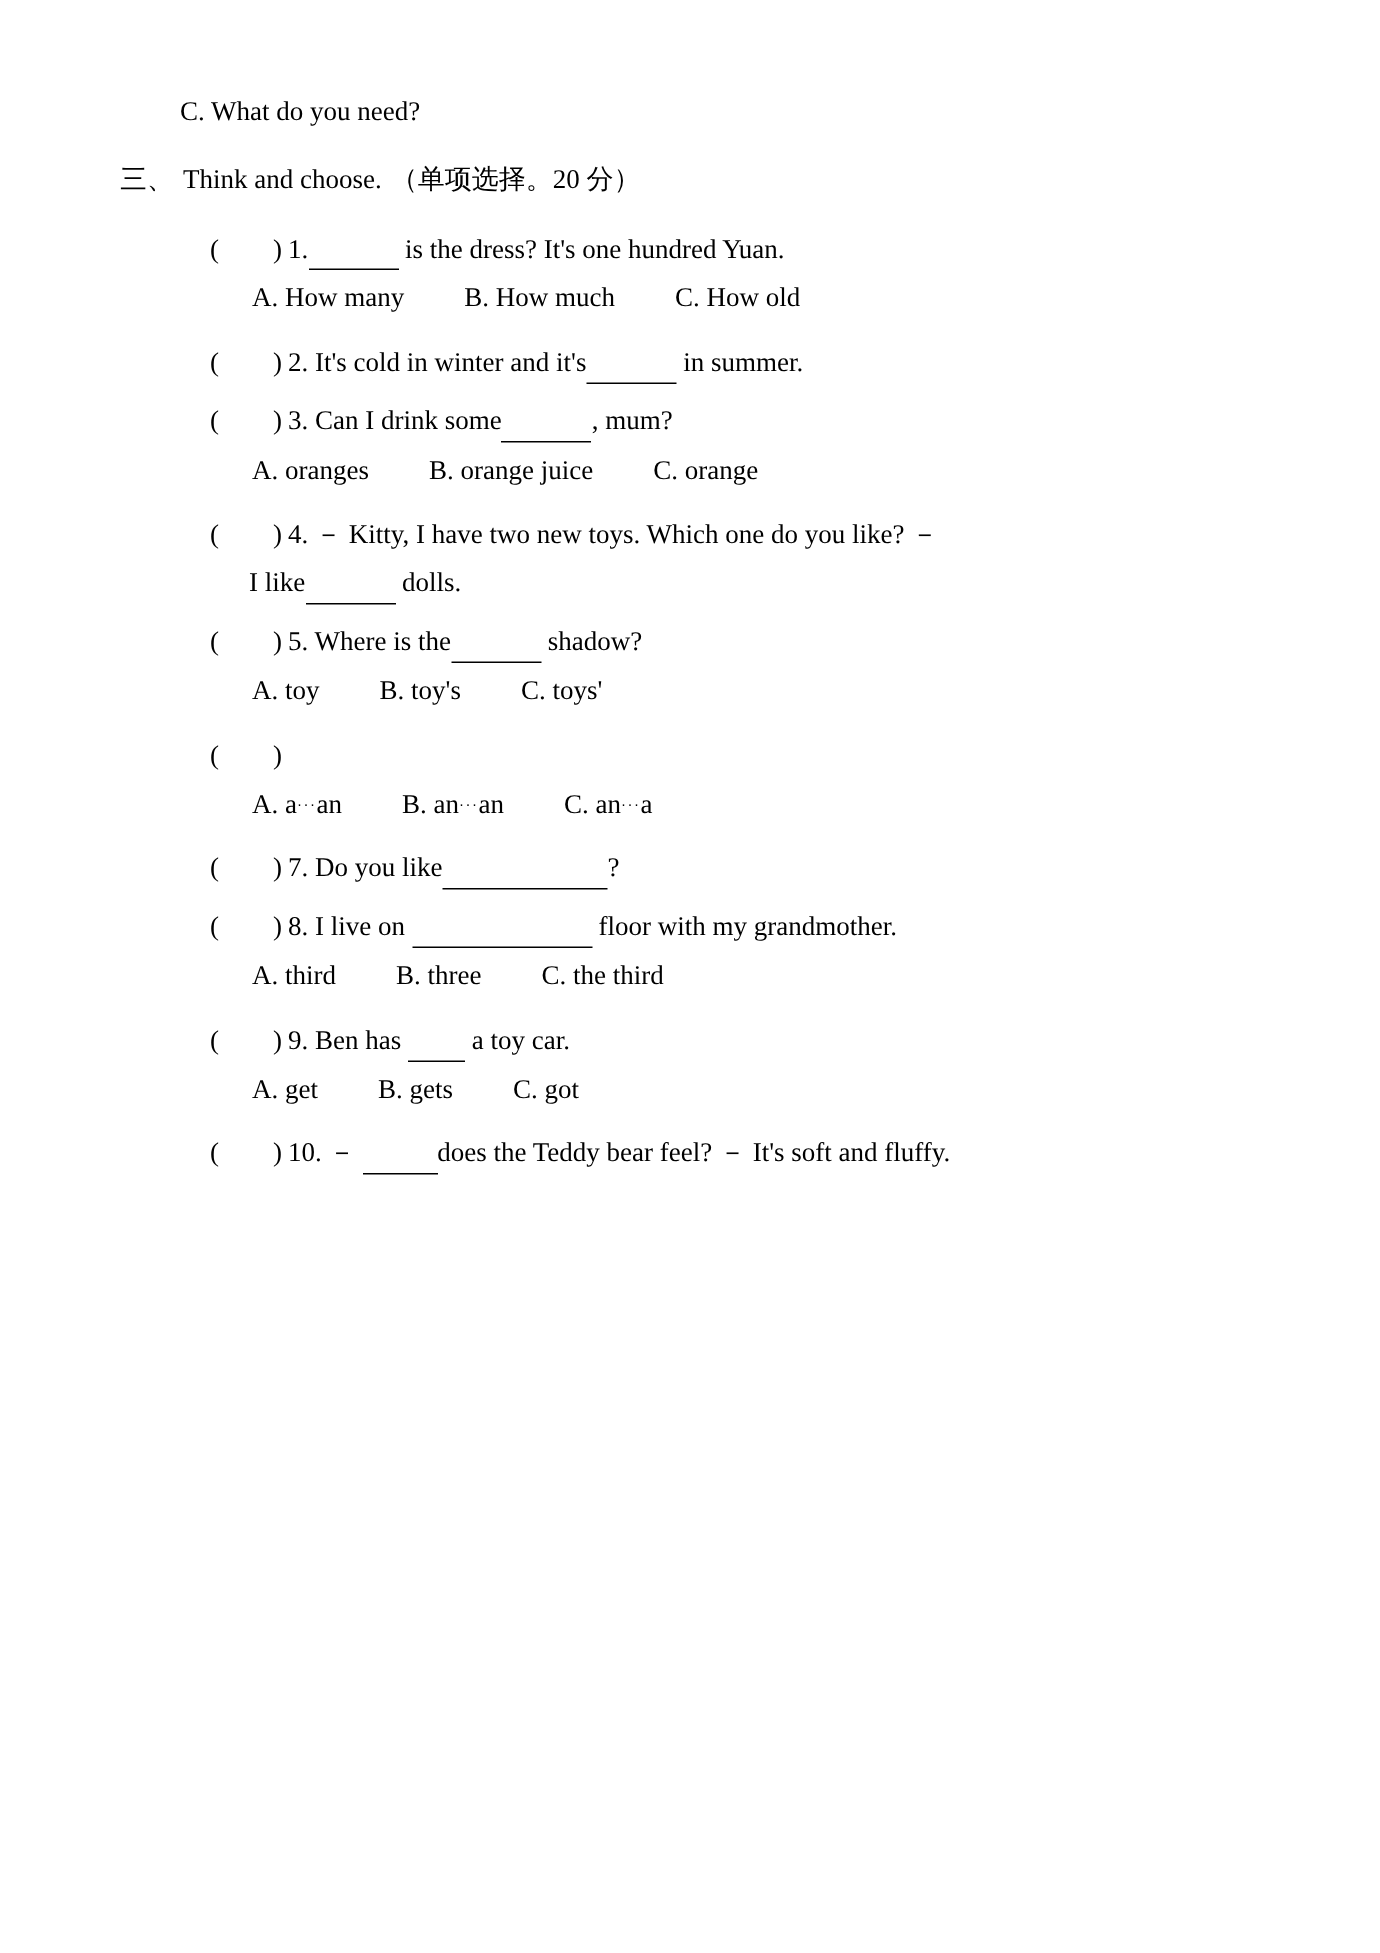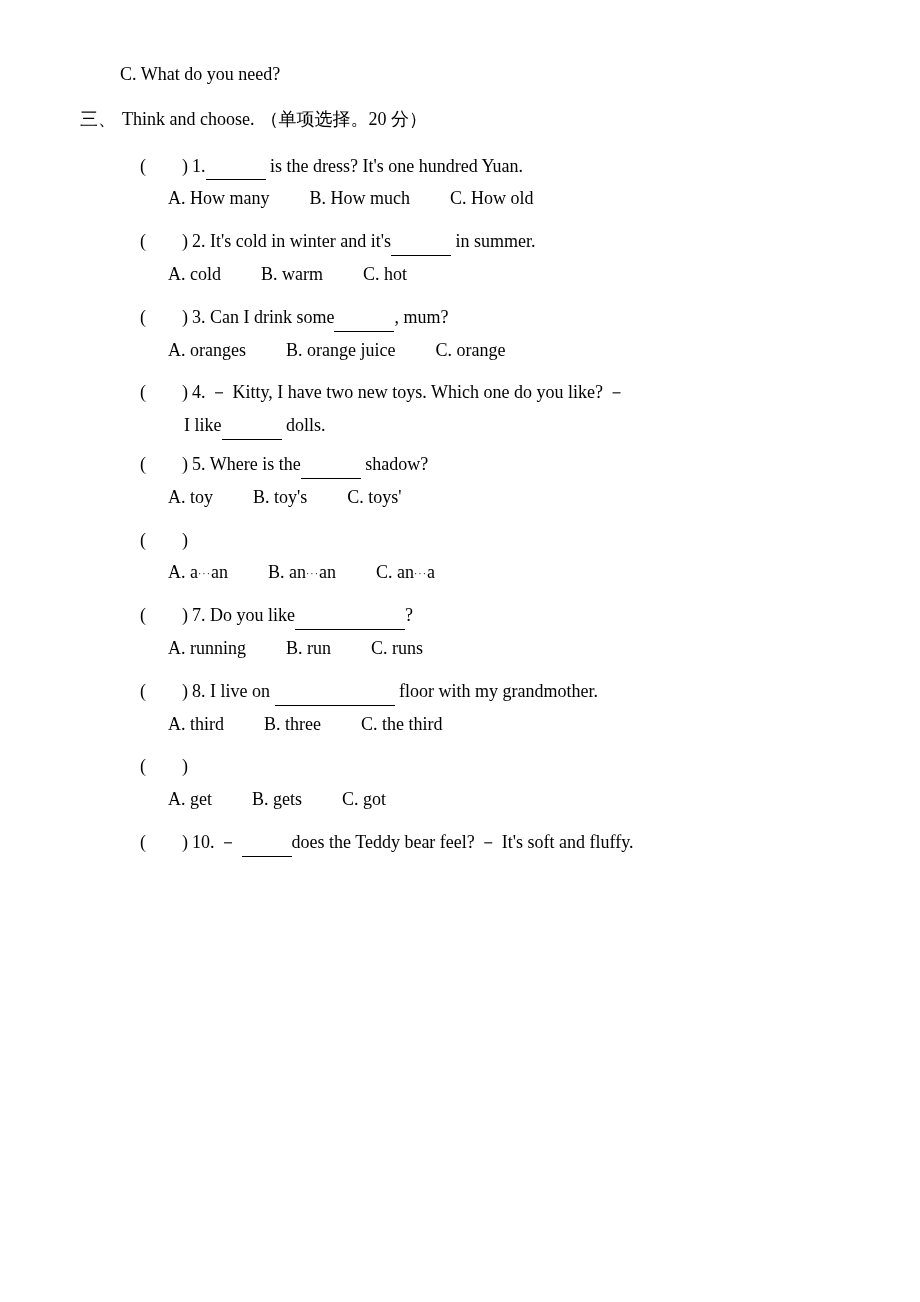--- a/index.html
+++ b/index.html
@@ -99,45 +99,40 @@
     <span class="option-item">B. How much</span>
     <span class="option-item">C. How old</span>
   </div>
 </div>
 
 <div class="question-block">
   <div class="question-line">
     <span class="paren">(　　)</span>
     <span>2. It's cold in winter and it's<span class="blank" style="min-width:60px;"></span> in summer.</span>
   </div>
-  <div class="options-line">
-    <span class="option-item">A. cold</span>
-    <span class="option-item">B. warm</span>
-    <span class="option-item">C. hot</span>
-  </div>
 </div>
 
 <div class="question-block">
   <div class="question-line">
     <span class="paren">(　　)</span>
     <span>3. Can I drink some<span class="blank" style="min-width:60px;"></span>, mum?</span>
   </div>
   <div class="options-line">
     <span class="option-item">A. oranges</span>
     <span class="option-item">B. orange juice</span>
     <span class="option-item">C. orange</span>
   </div>
 </div>
 
 <div class="question-block">
   <div class="question-line">
     <span class="paren">(　　)</span>
     <span>4. － Kitty, I have two new toys. Which one do you like? －</span>
   </div>
-  <div class="question-line" style="margin-left:44px;">
+  <div class="question-line" style="margin-left:26px;">
     <span>I like<span class="blank" style="min-width:60px;"></span> dolls.</span>
   </div>
 </div>
 
 <div class="question-block">
   <div class="question-line">
     <span class="paren">(　　)</span>
     <span>5. Where is the<span class="blank" style="min-width:60px;"></span> shadow?</span>
   </div>
   <div class="options-line">
@@ -156,42 +151,38 @@
     <span class="option-item">B. an<span class="dots">···</span>an</span>
     <span class="option-item">C. an<span class="dots">···</span>a</span>
   </div>
 </div>
 
 <div class="question-block">
   <div class="question-line">
     <span class="paren">(　　)</span>
     <span>7. Do you like<span class="blank blank-xl" style="min-width:110px;"></span>?</span>
   </div>
-  <div class="options-line">
-    <span class="option-item">A. running</span>
-    <span class="option-item">B. run</span>
-    <span class="option-item">C. runs</span>
-  </div>
 </div>
 
 <div class="question-block">
   <div class="question-line">
     <span class="paren">(　　)</span>
     <span>8. I live on <span class="blank blank-xl" style="min-width:120px;"></span> floor with my grandmother.</span>
   </div>
   <div class="options-line">
     <span class="option-item">A. third</span>
     <span class="option-item">B. three</span>
     <span class="option-item">C. the third</span>
   </div>
 </div>
 
 <div class="question-block">
   <div class="question-line">
     <span class="paren">(　　)</span>
+    <span>9. Ben has <span class="blank" style="min-width:38px;"></span> a toy car.</span>
   </div>
   <div class="options-line">
     <span class="option-item">A. get</span>
     <span class="option-item">B. gets</span>
     <span class="option-item">C. got</span>
   </div>
 </div>
 
 <div class="question-block">
   <div class="question-line">

